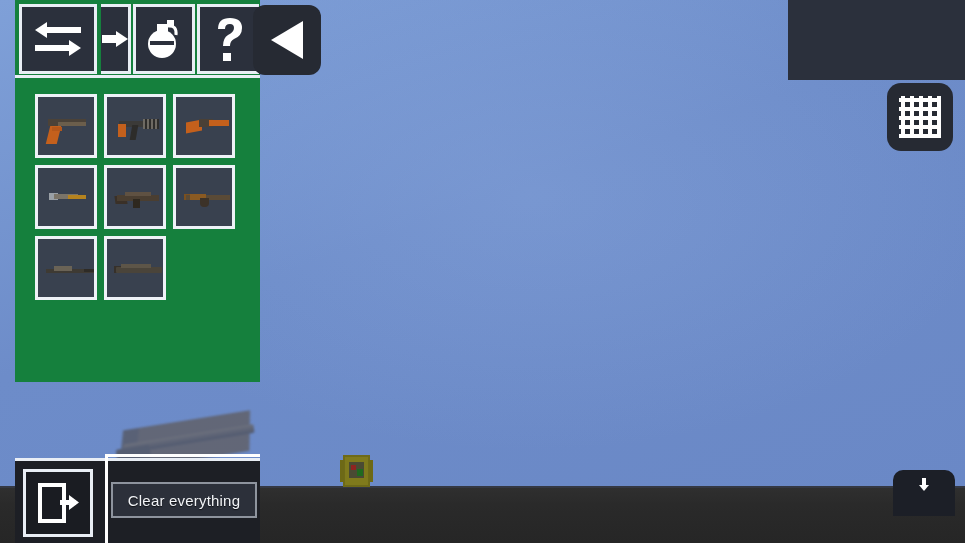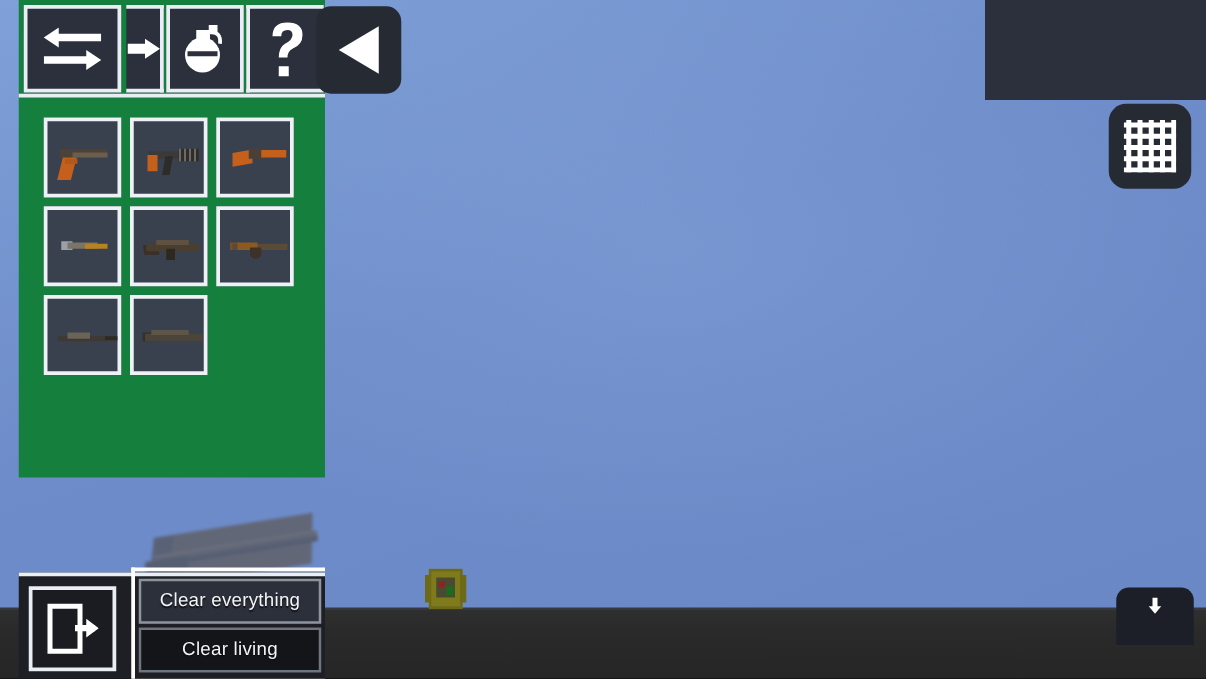--- a/index.html
+++ b/index.html
@@ -313,21 +313,20 @@
       <div id="exit-btn">
         <svg width="42" height="42" viewBox="0 0 42 42">
           <rect x="3" y="3" width="24" height="36" fill="none" stroke="#ffffff" stroke-width="4"></rect>
           <rect x="23" y="18" width="16" height="5" fill="#ffffff"></rect>
           <polygon points="42,20.5 32,13 32,28" fill="#ffffff"></polygon>
         </svg>
       </div>
 
       <div id="clear-stack">
         <div class="clear-btn" id="clear-everything">Clear everything</div>
-        <div class="clear-btn" id="clear-living">Clear living</div>
       </div>
     </div>
   </div>
 
   <div class="round-btn" id="back-btn">
     <svg width="36" height="42" viewBox="0 0 36 42">
       <polygon points="2,21 34,2 34,40" fill="#ffffff"></polygon>
     </svg>
   </div>
 

